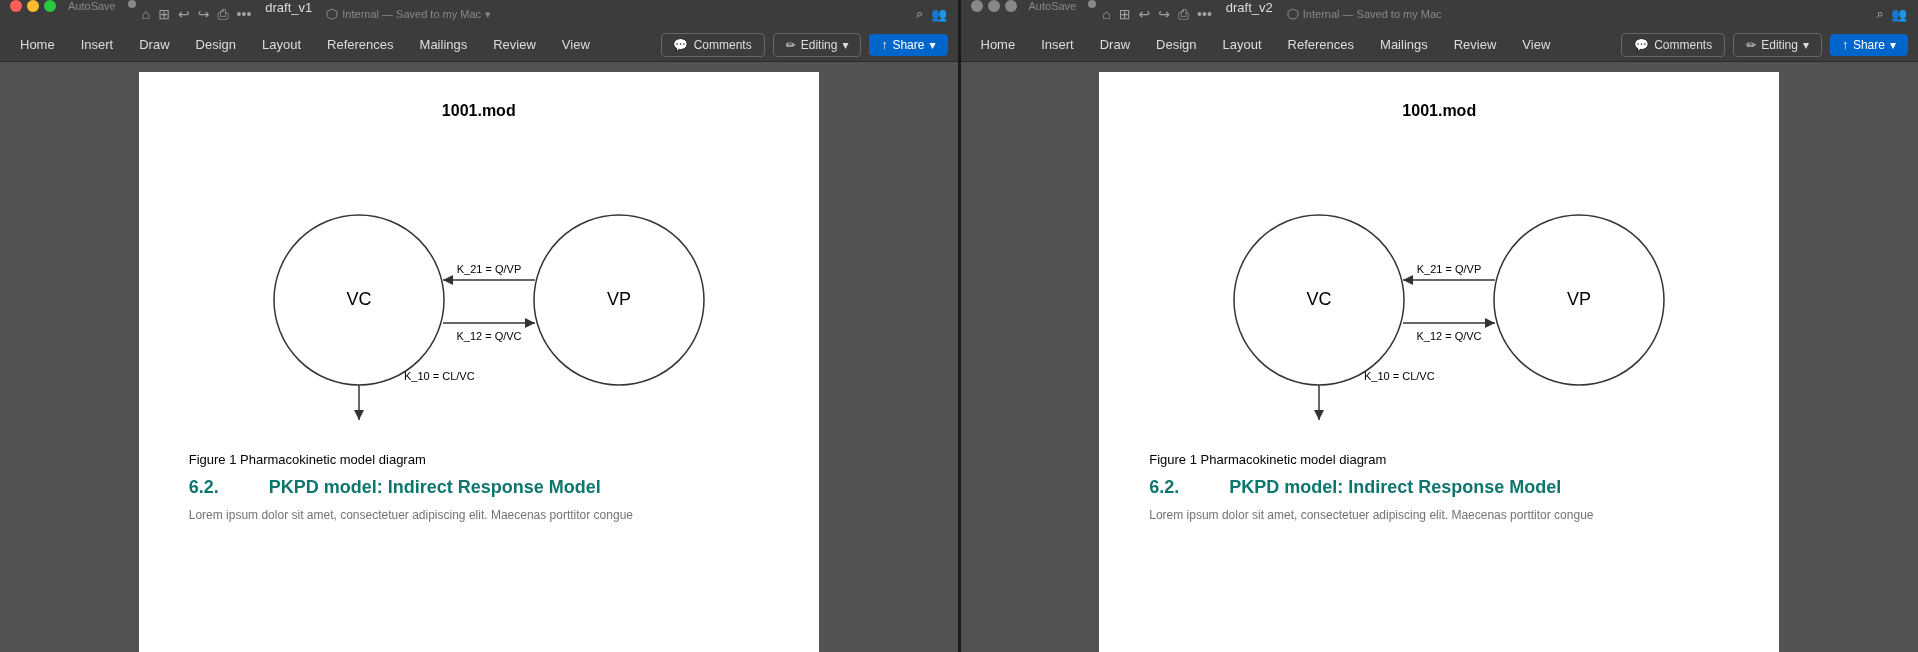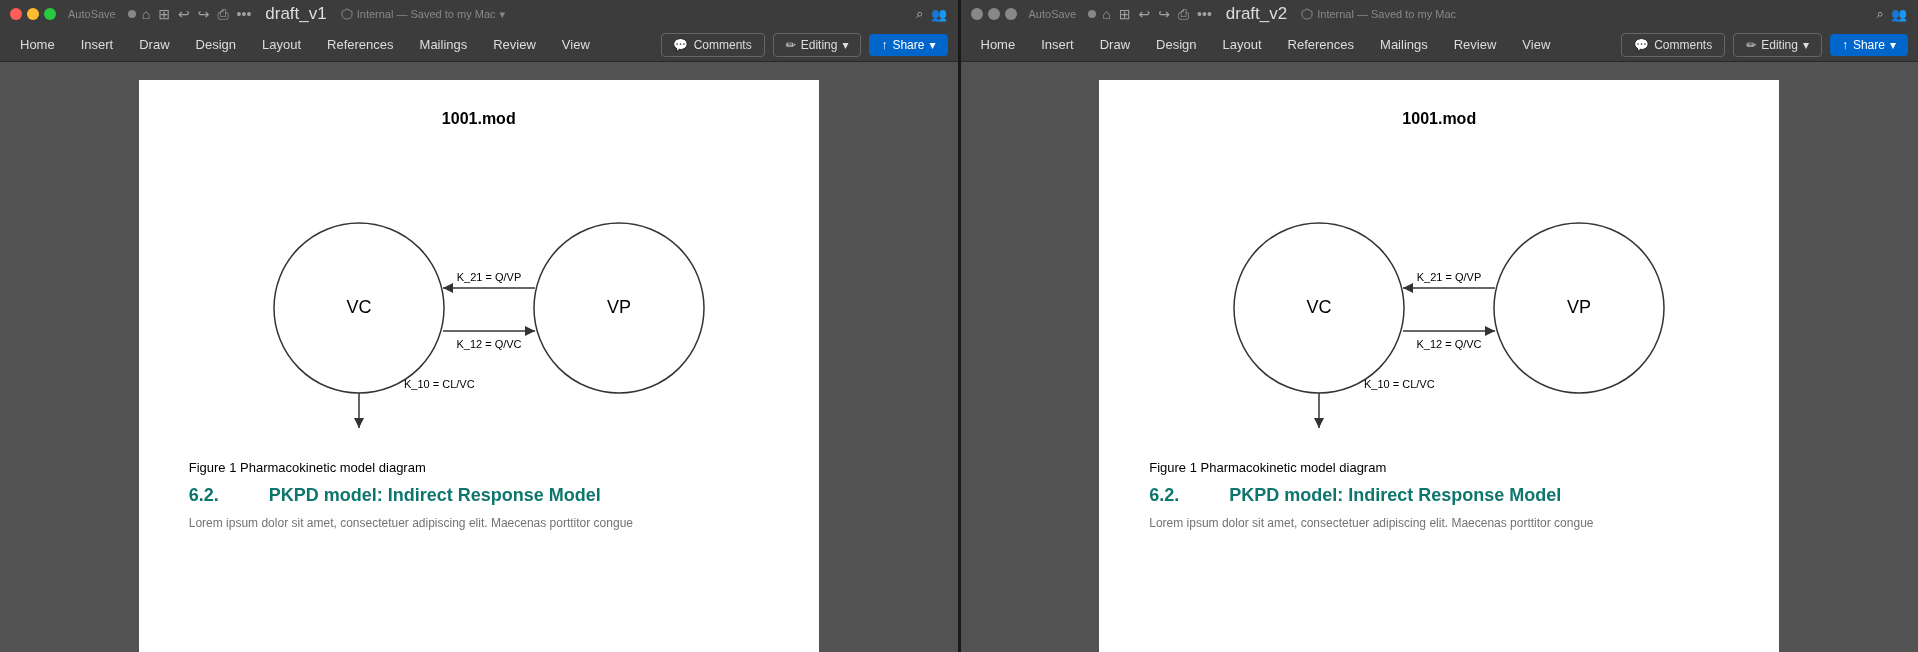--- a/index.html
+++ b/index.html
@@ -28,21 +28,20 @@
     }
 
     .window + .window {
       border-left: 3px solid #1a1a1a;
     }
 
     .title-bar {
       height: 28px;
       background: #3c3c3c;
       display: flex;
-      align-items: center;
       padding: 0 10px;
       gap: 6px;
       flex-shrink: 0;
     }
 
     .traffic-lights {
       display: flex;
       gap: 5px;
       margin-right: 6px;
     }
@@ -80,21 +79,21 @@
       color: #bbb;
       font-size: 14px;
     }
 
     .title-bar-icons span {
       cursor: pointer;
       opacity: 0.8;
     }
 
     .title-bar-filename {
-      font-size: 17px;
+      font-size: 13px;
       color: #ddd;
       font-weight: 500;
       margin: 0 8px;
     }
 
     .title-bar-status {
       font-size: 11px;
       color: #888;
       display: flex;
       align-items: center;
@@ -187,21 +186,21 @@
       flex: 1;
       background: #525252;
       display: flex;
       justify-content: center;
       overflow: hidden;
     }
 
     .page {
       background: white;
       width: 680px;
-      margin-top: 18px;
+      margin-top: 10px;
       padding: 30px 50px;
       flex-shrink: 0;
     }
 
     .page-title {
       text-align: center;
       font-size: 16px;
       font-weight: bold;
       margin-bottom: 30px;
       color: #000;

